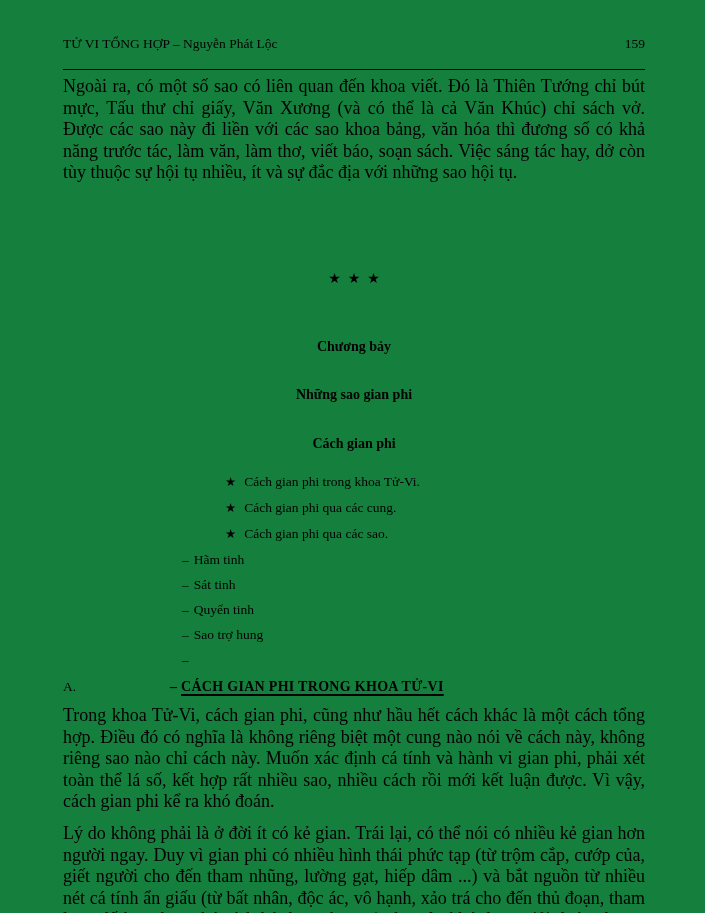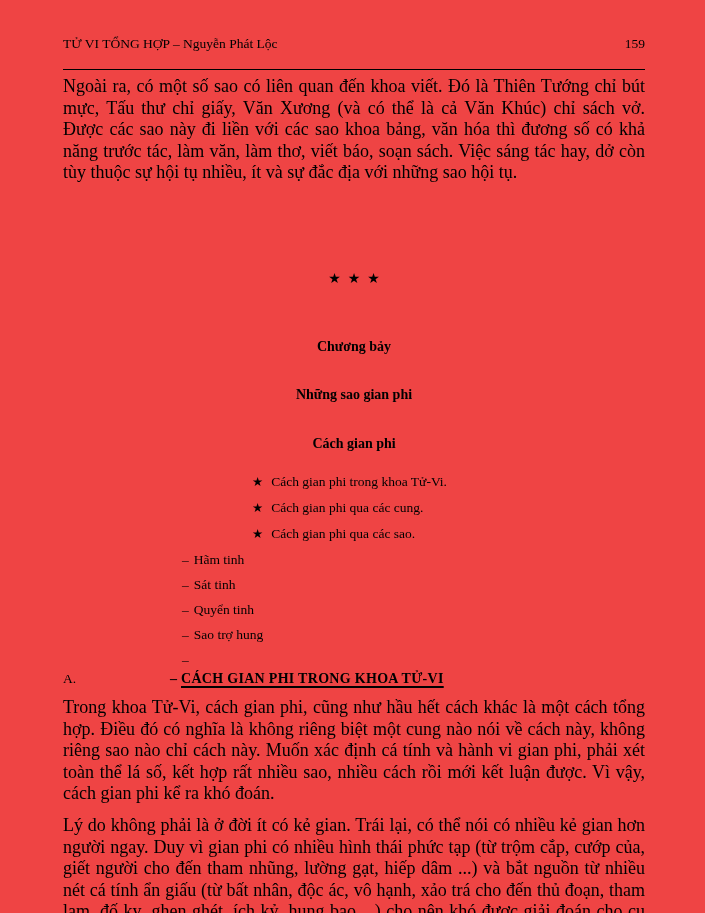--- a/index.html
+++ b/index.html
@@ -1,20 +1,20 @@
 <!DOCTYPE html>
 <html><head>
 <meta charset="utf-8">
 <style>
   html, body { margin: 0; padding: 0; background: #ffffff; }
   .page {
     position: relative;
     width: 705px;
     height: 913px;
-    background: #ef4444;
+    background: #15803d;
     color: #000000;
     font-family: "Liberation Serif", "DejaVu Serif", serif;
     box-sizing: border-box;
     padding: 36px 60px 0 63px;
     overflow: hidden;
   }
   .running-header {
     display: flex;
     justify-content: space-between;
     align-items: baseline;
@@ -54,34 +54,33 @@
     font-weight: bold;
     font-size: 14px;
   }
   .star-list {
     margin: 22px 0 0 162px;
     font-size: 13.5px;
   }
   .star-list .li {
     margin-top: 10px;
     line-height: 15px;
-    margin-left: 27px;
   }
   .star-list .bullet { margin-right: 8px; font-size: 12.5px; }
   .dash-list {
     margin: 10px 0 0 119px;
     font-size: 13.5px;
   }
   .dash-list .li {
     margin-top: 10px;
     line-height: 15px;
   }
   .dash-list .dash { margin-right: 5px; }
   .section-a {
-    margin-top: 4px;
+    margin-top: 12px;
     font-size: 13.5px;
   }
   .section-a .a-label {
     display: inline-block;
     width: 107px;
   }
   .section-a .a-dash {
     font-weight: bold;
     font-size: 14px;
     margin-right: 4px;

